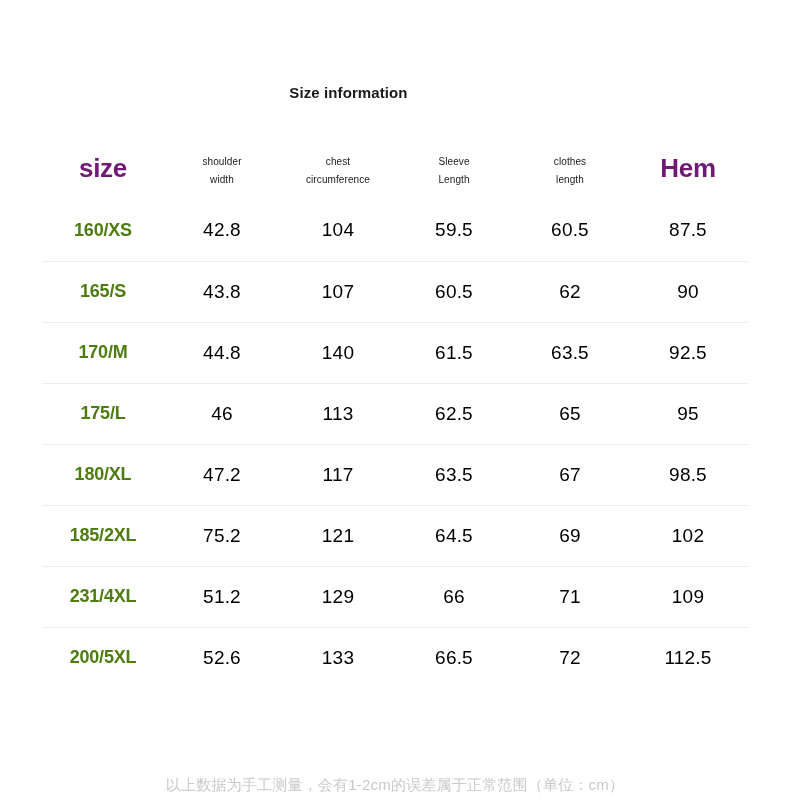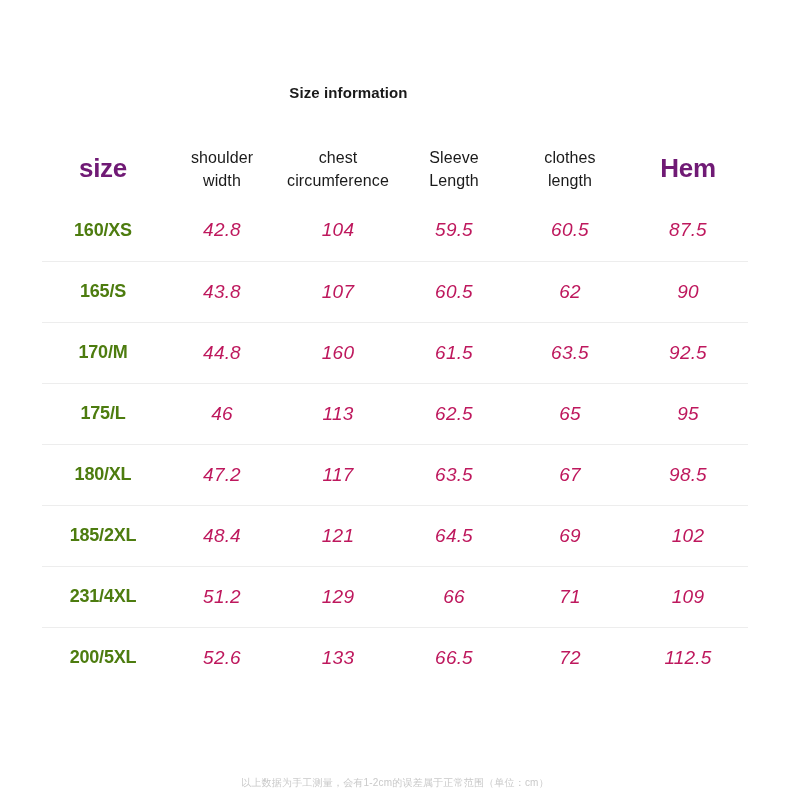--- a/index.html
+++ b/index.html
@@ -70,21 +70,21 @@
 
   .hdr-big {
     font-size: 26px;
     font-weight: 700;
     color: #701a75;
     line-height: 1.05;
     letter-spacing: -0.3px;
   }
 
   .hdr-small {
-    font-size: 16px;
+    font-size: 10px;
     font-weight: 400;
     color: #1a1a1a;
     line-height: 1.45;
     font-stretch: condensed;
     letter-spacing: 0.1px;
     white-space: pre-line;
   }
 
   
   .size-table tbody tr {
@@ -98,33 +98,32 @@
   .cell-size {
     font-size: 18px;
     font-weight: 700;
     color: #4d7c0f;
     letter-spacing: -0.2px;
   }
 
   .cell-val {
     font-size: 19px;
     font-weight: 400;
-    color: #be185d;
+    color: #000000;
     letter-spacing: 0.2px;
-    font-style: italic;
   }
 
   
   .footnote {
     position: absolute;
     top: 776px;
     left: 0;
     width: 790px;
     text-align: center;
-    font-size: 10px;
+    font-size: 15px;
     font-weight: 400;
     color: #c9c9c9;
     letter-spacing: 0.2px;
     white-space: nowrap;
   }
 </style>
 </head>
 <body>
 
 <div class="page">
@@ -167,21 +166,21 @@
           <td class="cell-size">165/S</td>
           <td class="cell-val">43.8</td>
           <td class="cell-val">107</td>
           <td class="cell-val">60.5</td>
           <td class="cell-val">62</td>
           <td class="cell-val">90</td>
         </tr>
         <tr>
           <td class="cell-size">170/M</td>
           <td class="cell-val">44.8</td>
-          <td class="cell-val">160</td>
+          <td class="cell-val">140</td>
           <td class="cell-val">61.5</td>
           <td class="cell-val">63.5</td>
           <td class="cell-val">92.5</td>
         </tr>
         <tr>
           <td class="cell-size">175/L</td>
           <td class="cell-val">46</td>
           <td class="cell-val">113</td>
           <td class="cell-val">62.5</td>
           <td class="cell-val">65</td>
@@ -190,21 +189,21 @@
         <tr>
           <td class="cell-size">180/XL</td>
           <td class="cell-val">47.2</td>
           <td class="cell-val">117</td>
           <td class="cell-val">63.5</td>
           <td class="cell-val">67</td>
           <td class="cell-val">98.5</td>
         </tr>
         <tr>
           <td class="cell-size">185/2XL</td>
-          <td class="cell-val">48.4</td>
+          <td class="cell-val">75.2</td>
           <td class="cell-val">121</td>
           <td class="cell-val">64.5</td>
           <td class="cell-val">69</td>
           <td class="cell-val">102</td>
         </tr>
         <tr>
           <td class="cell-size">231/4XL</td>
           <td class="cell-val">51.2</td>
           <td class="cell-val">129</td>
           <td class="cell-val">66</td>

